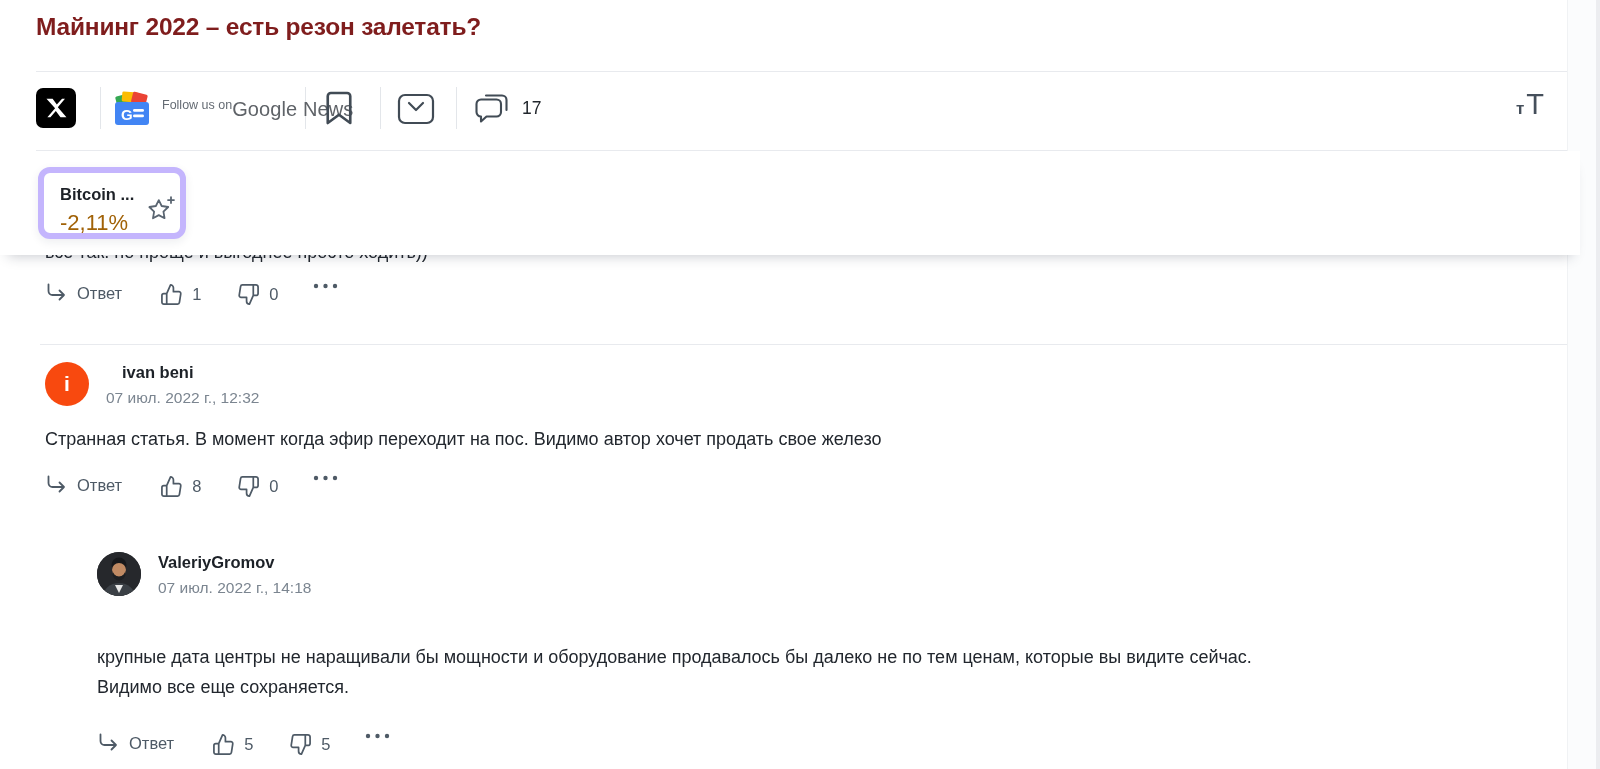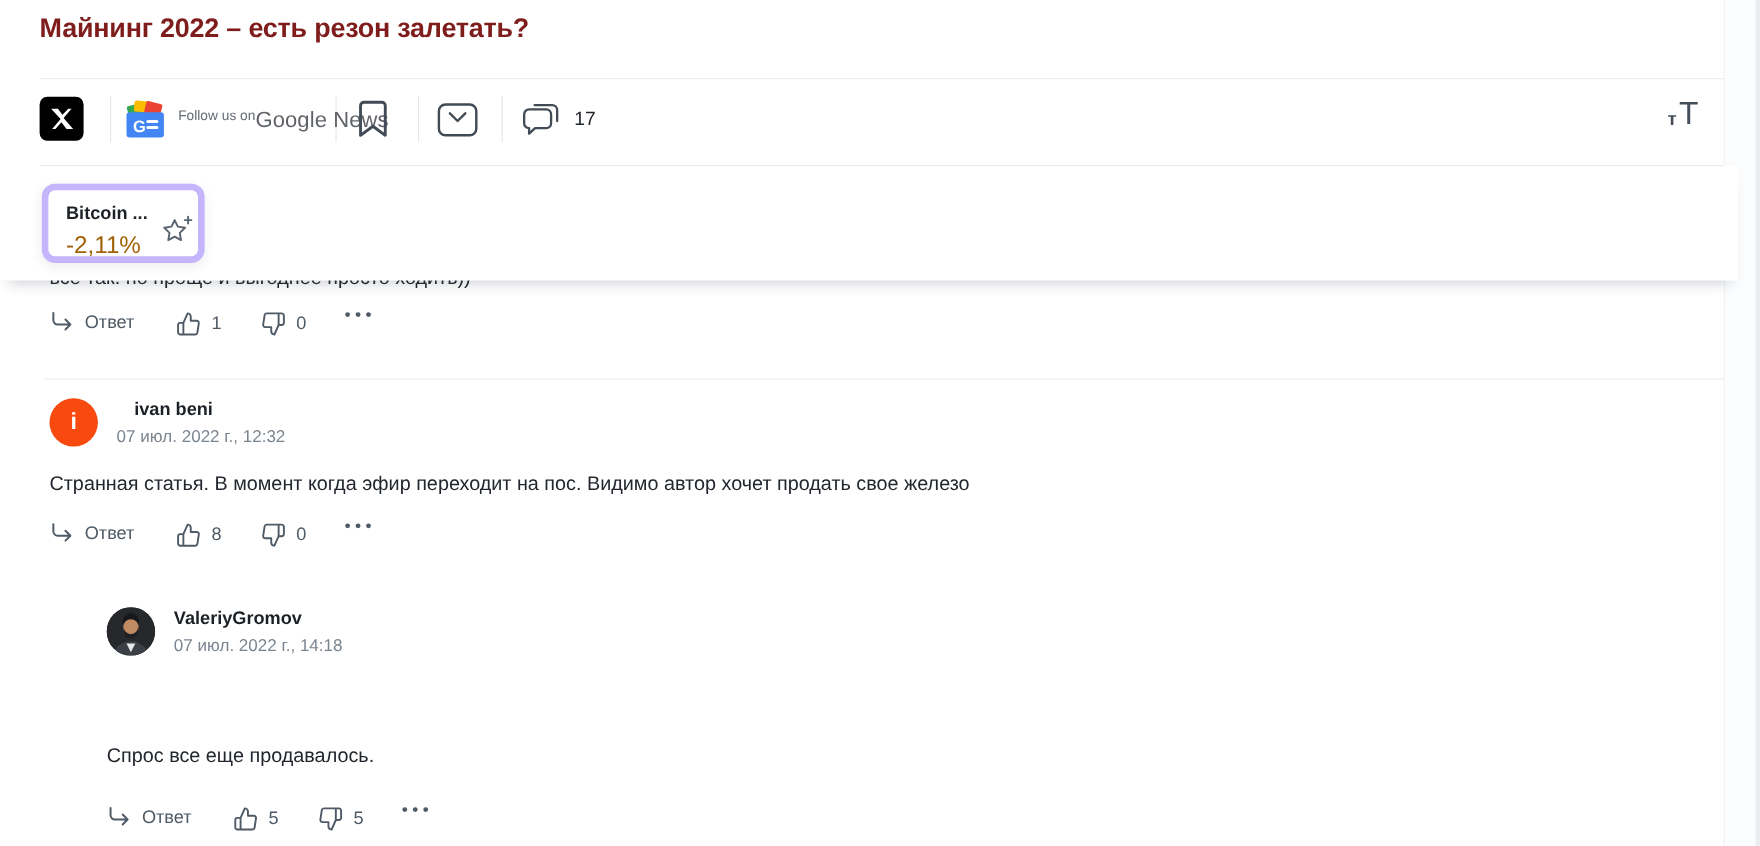--- a/index.html
+++ b/index.html
@@ -240,21 +240,22 @@
         <ellipse cx="22" cy="45" rx="16" ry="14" fill="#3b4046"></ellipse>
         <polygon points="18,33 26,33 22,41" fill="#e8e8e8"></polygon>
         <circle cx="22" cy="13" r="7.5" fill="#17181b"></circle>
         <circle cx="22" cy="18" r="7" fill="#c08a63"></circle>
         <path d="M15.5 18a6.5 6.5 0 0 0 13 0v4a6.5 6.5 0 0 1-13 0z" fill="#1d1f22"></path>
       </svg>
     </span>
   </button>
   <div class="abs author" id="author-2">ValeriyGromov</div>
   <div class="abs cdate" id="date-2">07 июл. 2022 г., 14:18</div>
-  <div class="reply-line" id="rline-2">Спрос все еще продавалось.</div>
+  <div class="reply-line" id="rline-1">крупные дата центры не наращивали бы мощности и оборудование продавалось бы далеко не по тем ценам, которые вы видите сейчас.</div>
+  <div class="reply-line" id="rline-2">Видимо все еще сохраняется.</div>
 
   <div class="abs action-row" id="action-row-3">
     <button class="act-btn">
       <span>
         <svg class="icon" width="22" height="20" viewBox="0 0 22 20">
           <path d="M3.5 1.5v6.5a4 4 0 0 0 4 4H19M14.5 7.5 19 12l-4.5 4.5" fill="none" stroke="#4e5a66" stroke-width="1.8" stroke-linecap="round" stroke-linejoin="round"></path>
         </svg>
       </span>
       <span class="act-label">Ответ</span>
     </button>

